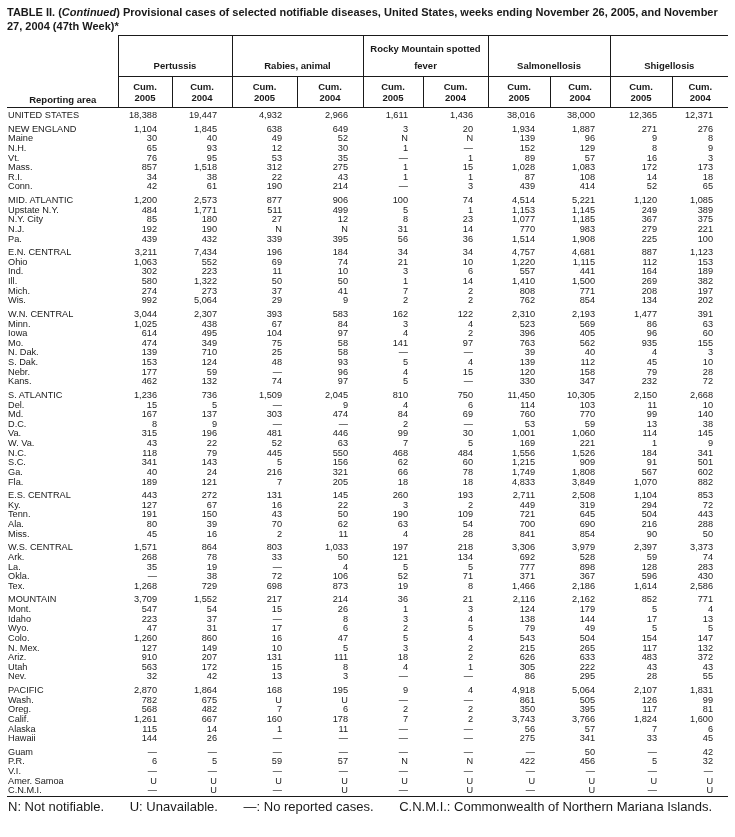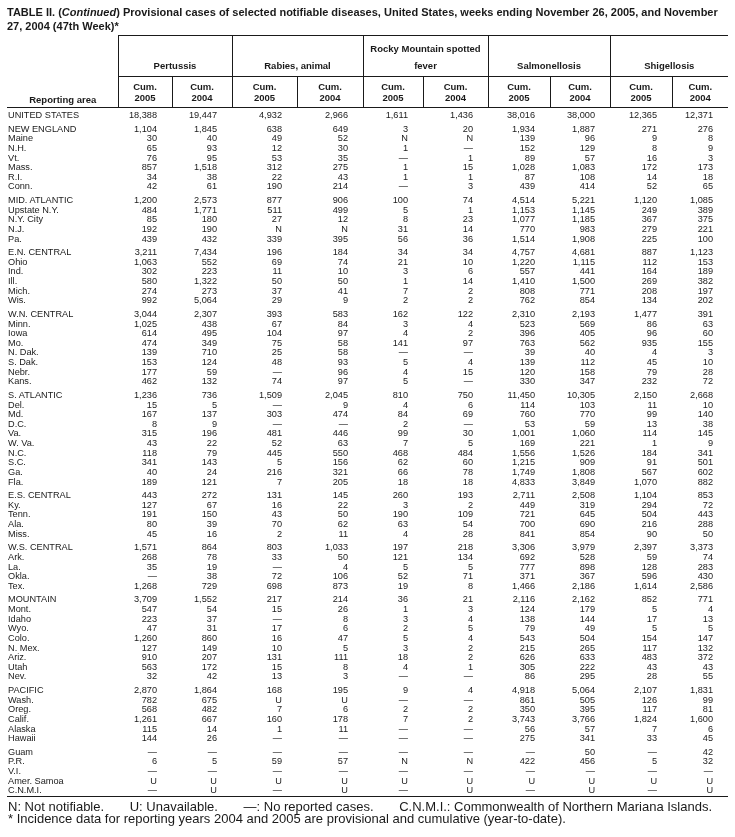--- a/index.html
+++ b/index.html
@@ -1000,16 +1000,15 @@
       </tbody>
   </table>
 
   <div class="footnotes">
     <div class="fn-line1">
       <span>N: Not notifiable.</span>
       <span>U: Unavailable.</span>
       <span>—: No reported cases.</span>
       <span>C.N.M.I.: Commonwealth of Northern Mariana Islands.</span>
     </div>
-    <div class="fn-line2">* Incidence data for reporting years 2004 and 2005 are provisional and cumulative (year-to-date).</div>
   </div>
 
 </div>
 
 </body></html>

